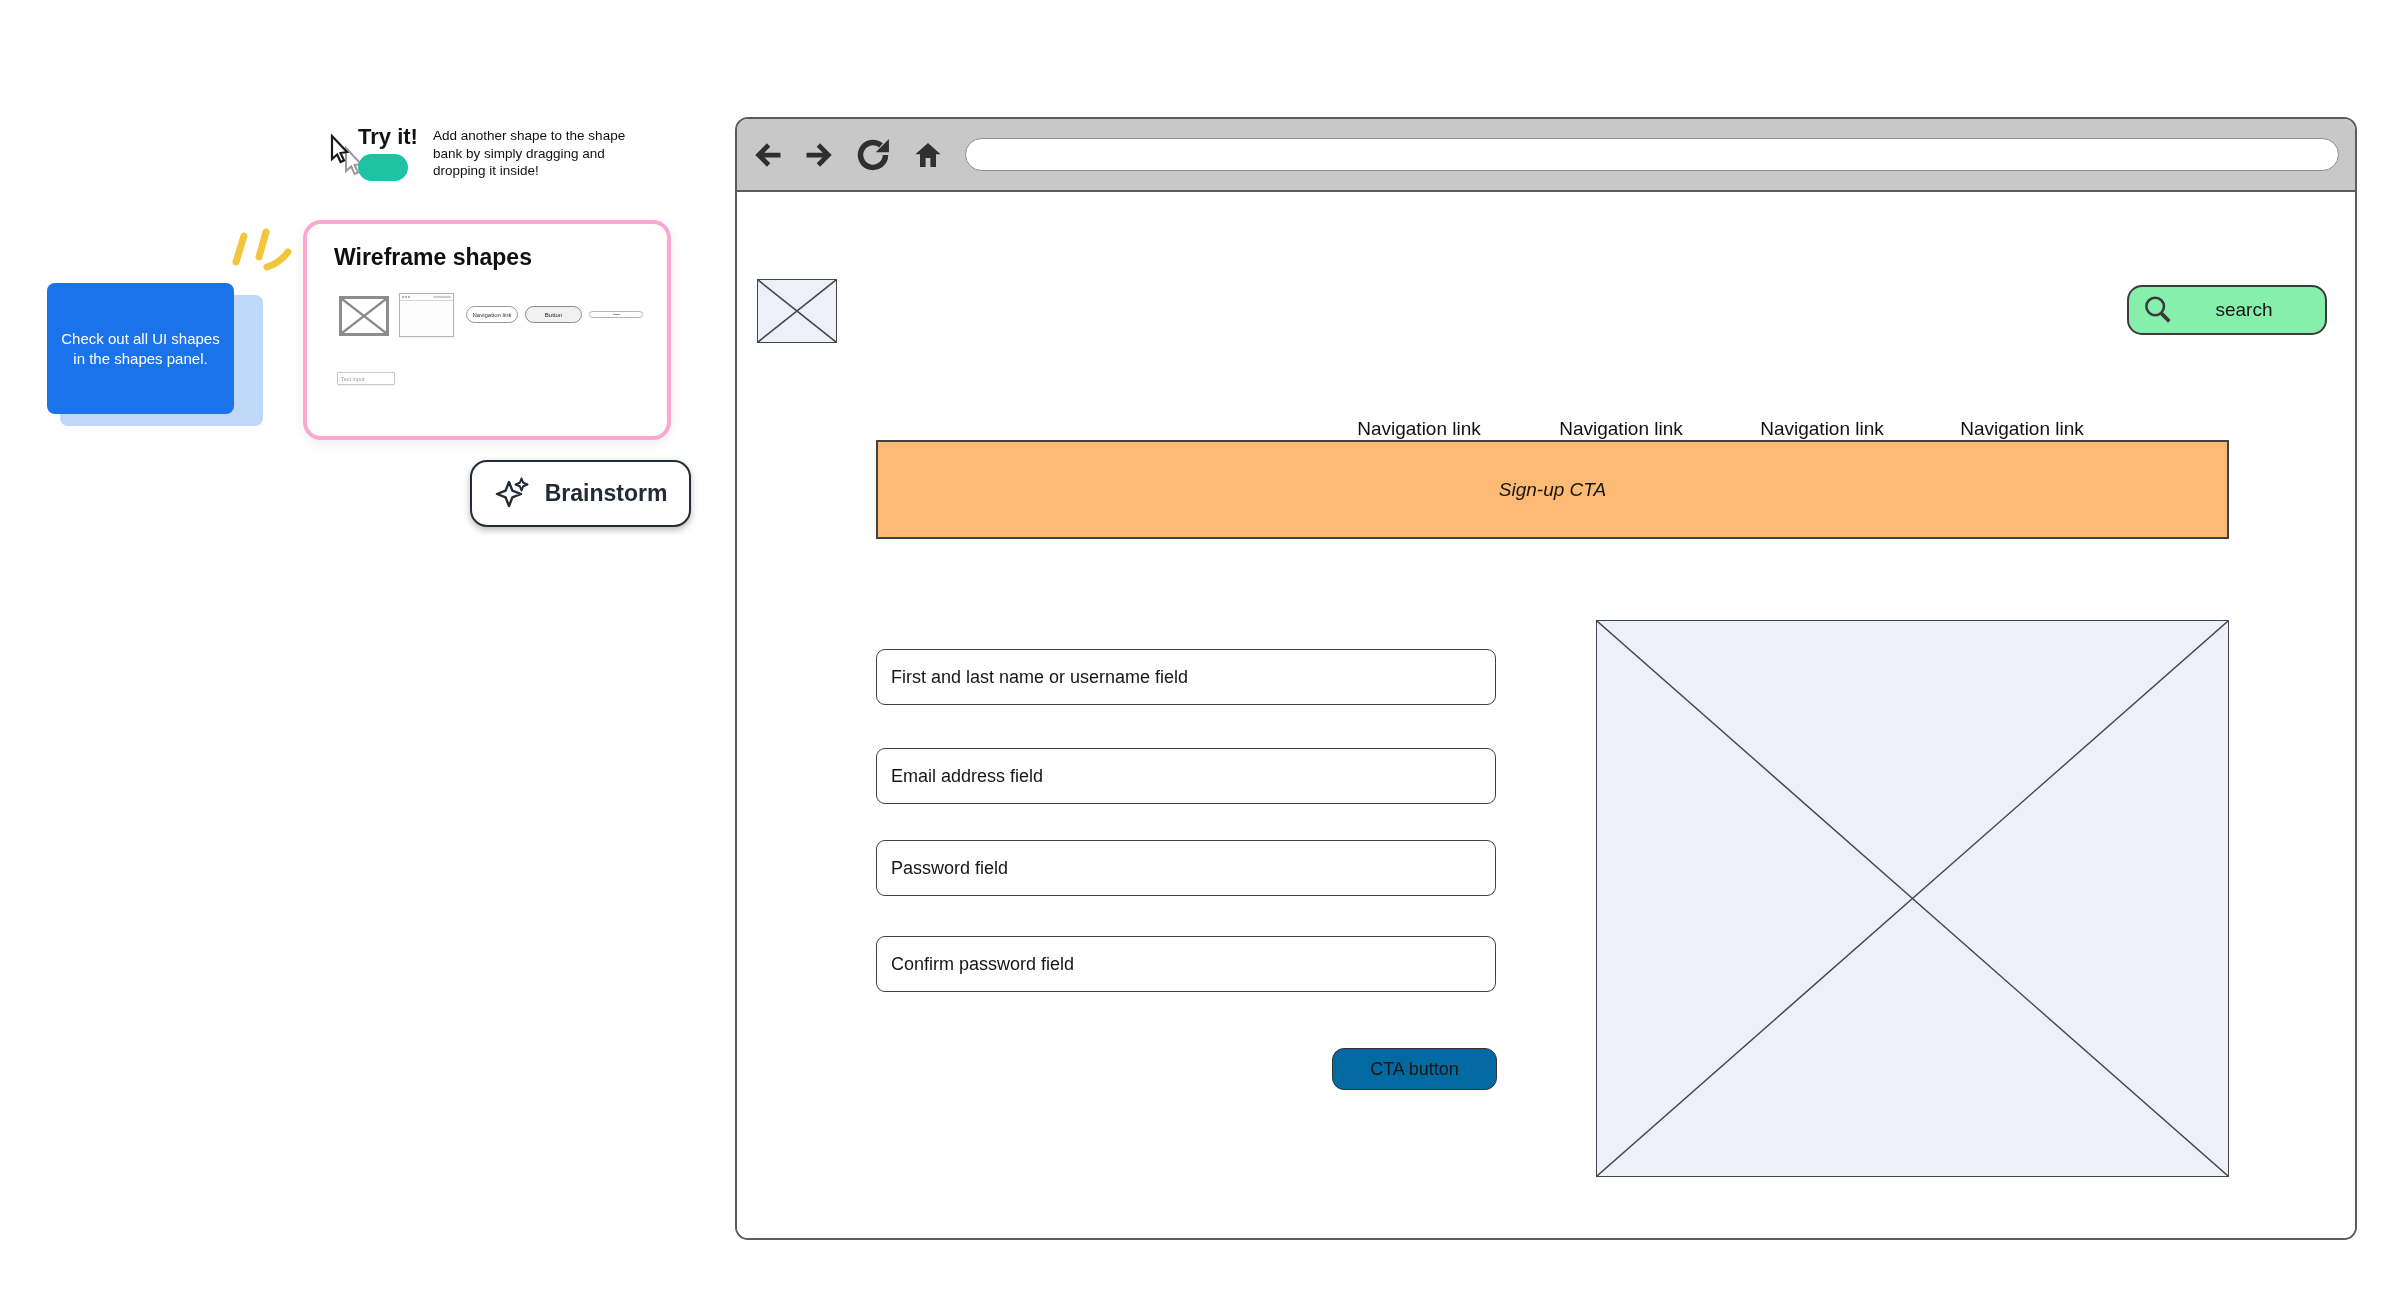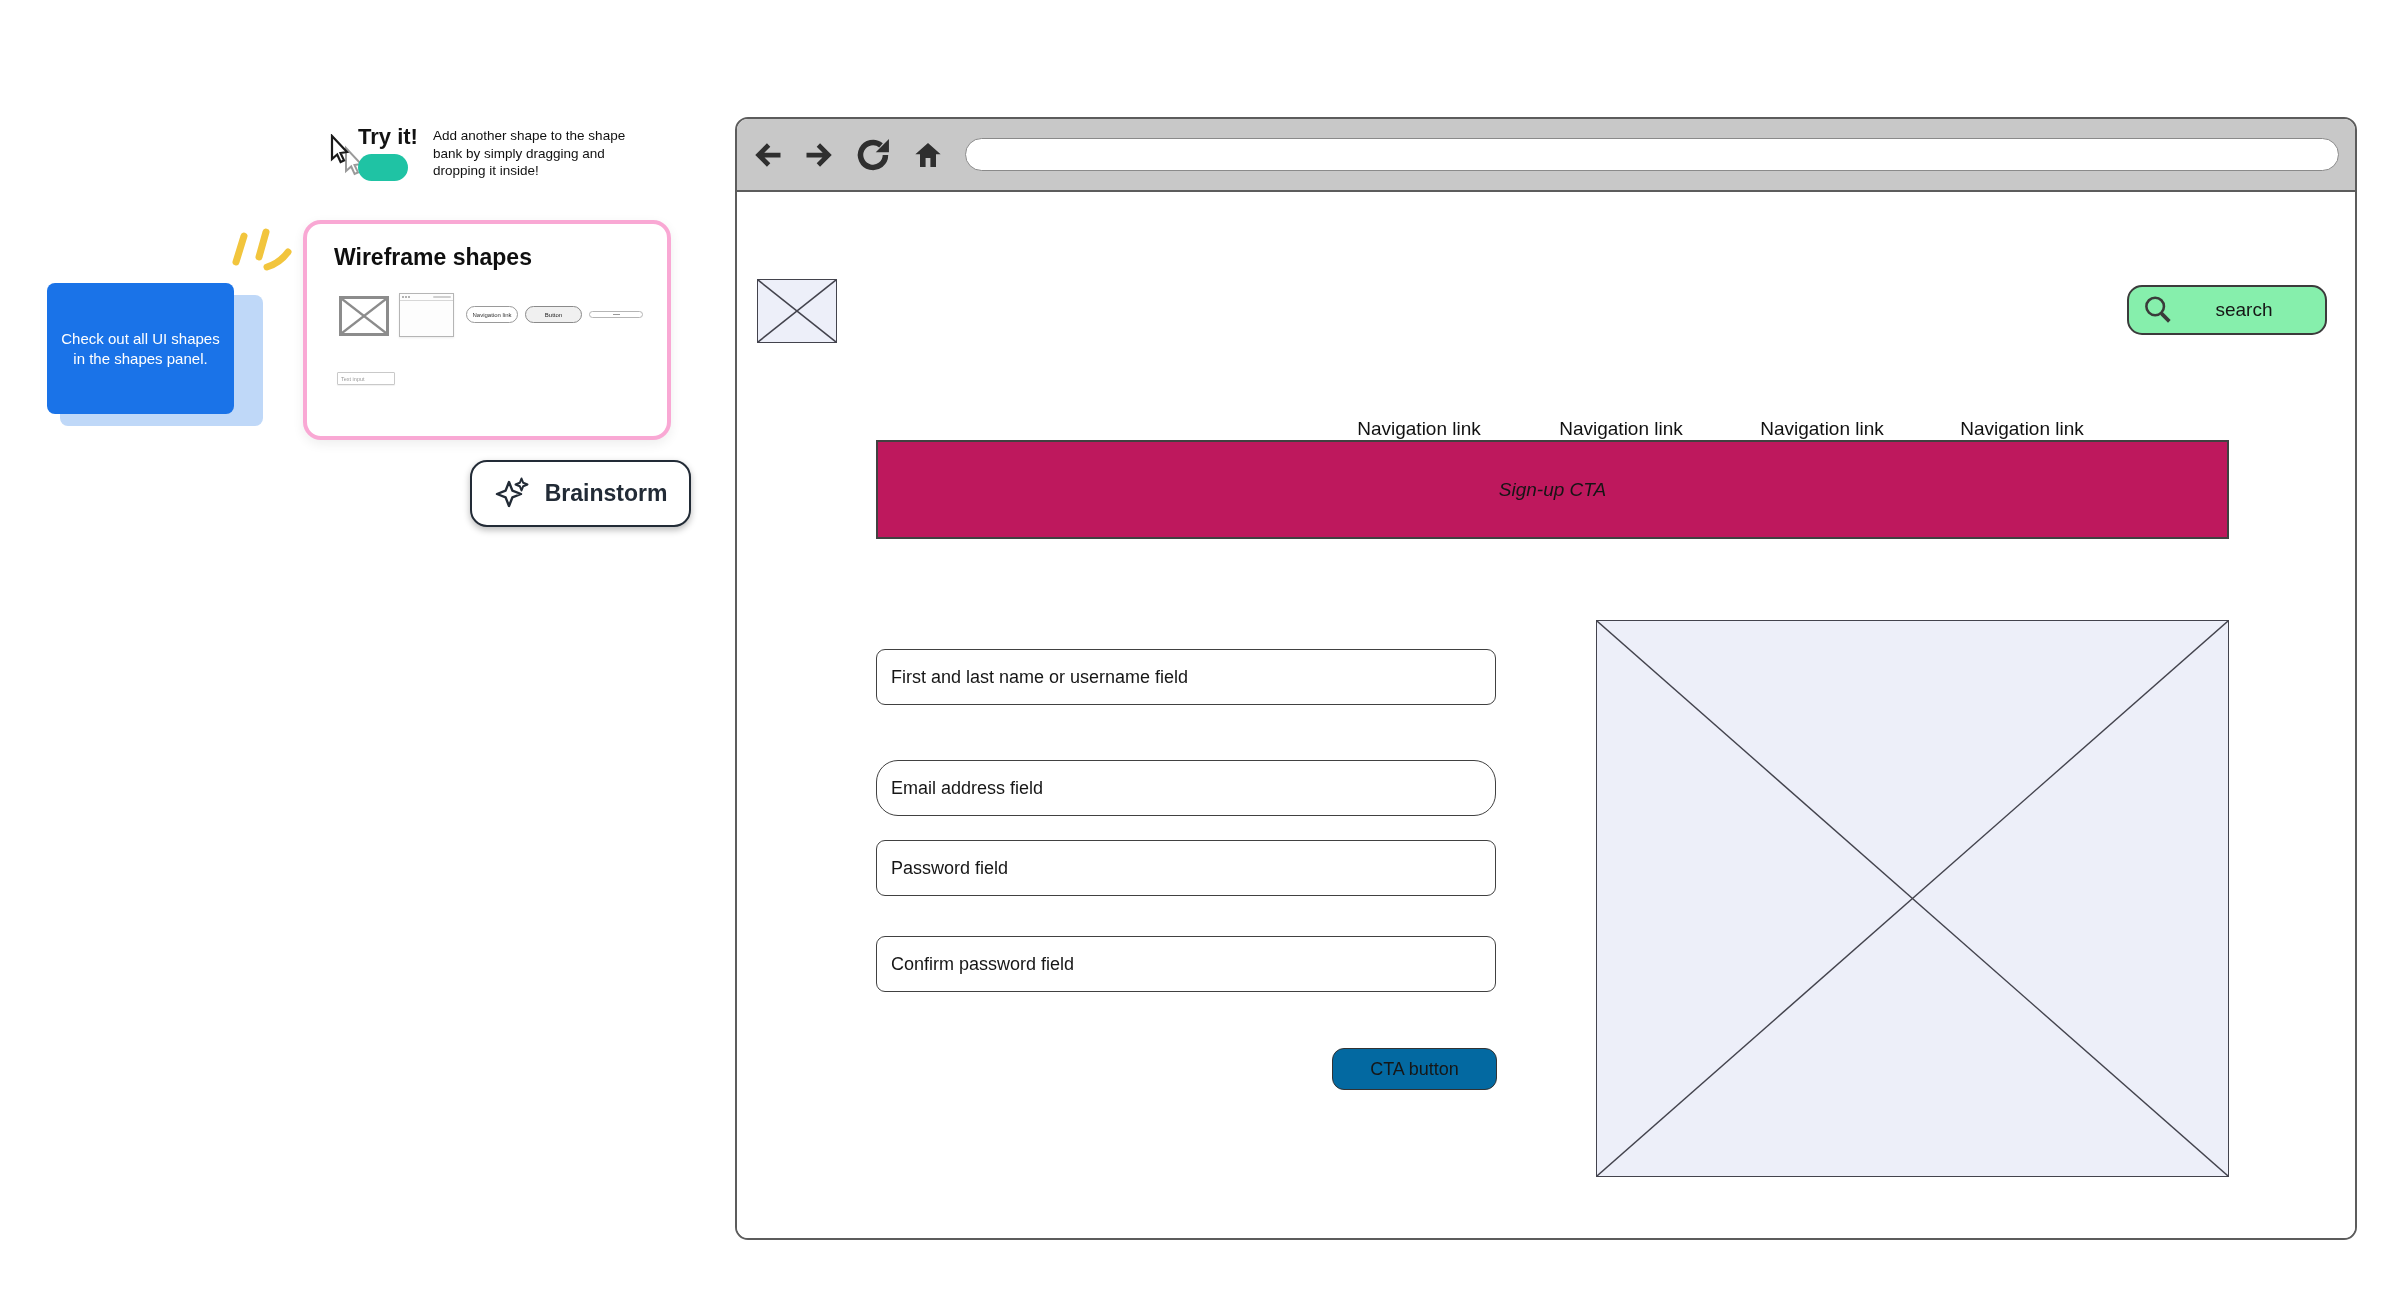--- a/index.html
+++ b/index.html
@@ -75,21 +75,21 @@
 
   .logo-ph{left:20px;top:87px;width:80px;height:64px;background:#EDEFF9;border:1.5px solid #43434d;box-sizing:border-box;}
   .nav-link{top:226px;width:140px;text-align:center;font-size:19px;color:#111;}
   .searchbox{
     left:1390px;top:93px;width:200px;height:50px;border:2px solid #3b3b3b;border-radius:15px;background:#86efac;
     display:flex;align-items:center;box-sizing:border-box;padding:0 12px;
   }
   .searchbox .s-label{flex:1;text-align:center;font-size:19px;color:#161616;}
 
   .banner{
-    left:139px;top:248px;width:1353px;height:99px;border:2px solid #414141;background:#be185d;box-sizing:border-box;
+    left:139px;top:248px;width:1353px;height:99px;border:2px solid #414141;background:#fdba74;box-sizing:border-box;
     display:flex;align-items:center;justify-content:center;
   }
   .banner span{font-style:italic;font-size:19px;color:#151515;}
 
   .field{
     left:139px;width:620px;height:56px;border:1.5px solid #414141;border-radius:9px;background:#fff;box-sizing:border-box;
     display:flex;align-items:center;padding-left:14px;font-size:18px;color:#161616;
   }
   .cta-btn{
     left:595px;top:856px;width:165px;height:42px;border:1.5px solid #333;border-radius:12px;background:#0369a1;
@@ -213,21 +213,21 @@
         <line x1="14.4" y1="14.4" x2="20" y2="20" stroke="#3a3a3a" stroke-width="2.6"></line>
       </svg>
       <span class="s-label">search</span>
     </div>
 
     <div class="abs banner">
       <span>Sign-up CTA</span>
     </div>
 
     <div class="abs field" style="top:457px;">First and last name or username field</div>
-    <div class="abs field" style="top:568px;border-radius:22px;">Email address field</div>
+    <div class="abs field" style="top:556px;">Email address field</div>
     <div class="abs field" style="top:648px;">Password field</div>
     <div class="abs field" style="top:744px;">Confirm password field</div>
 
     <div class="abs cta-btn">CTA button</div>
 
     <div class="abs img-ph">
       <svg class="fill-svg">
         <line x1="0%" y1="0%" x2="100%" y2="100%" stroke="#43434d" stroke-width="1.4"></line>
         <line x1="100%" y1="0%" x2="0%" y2="100%" stroke="#43434d" stroke-width="1.4"></line>
       </svg>

